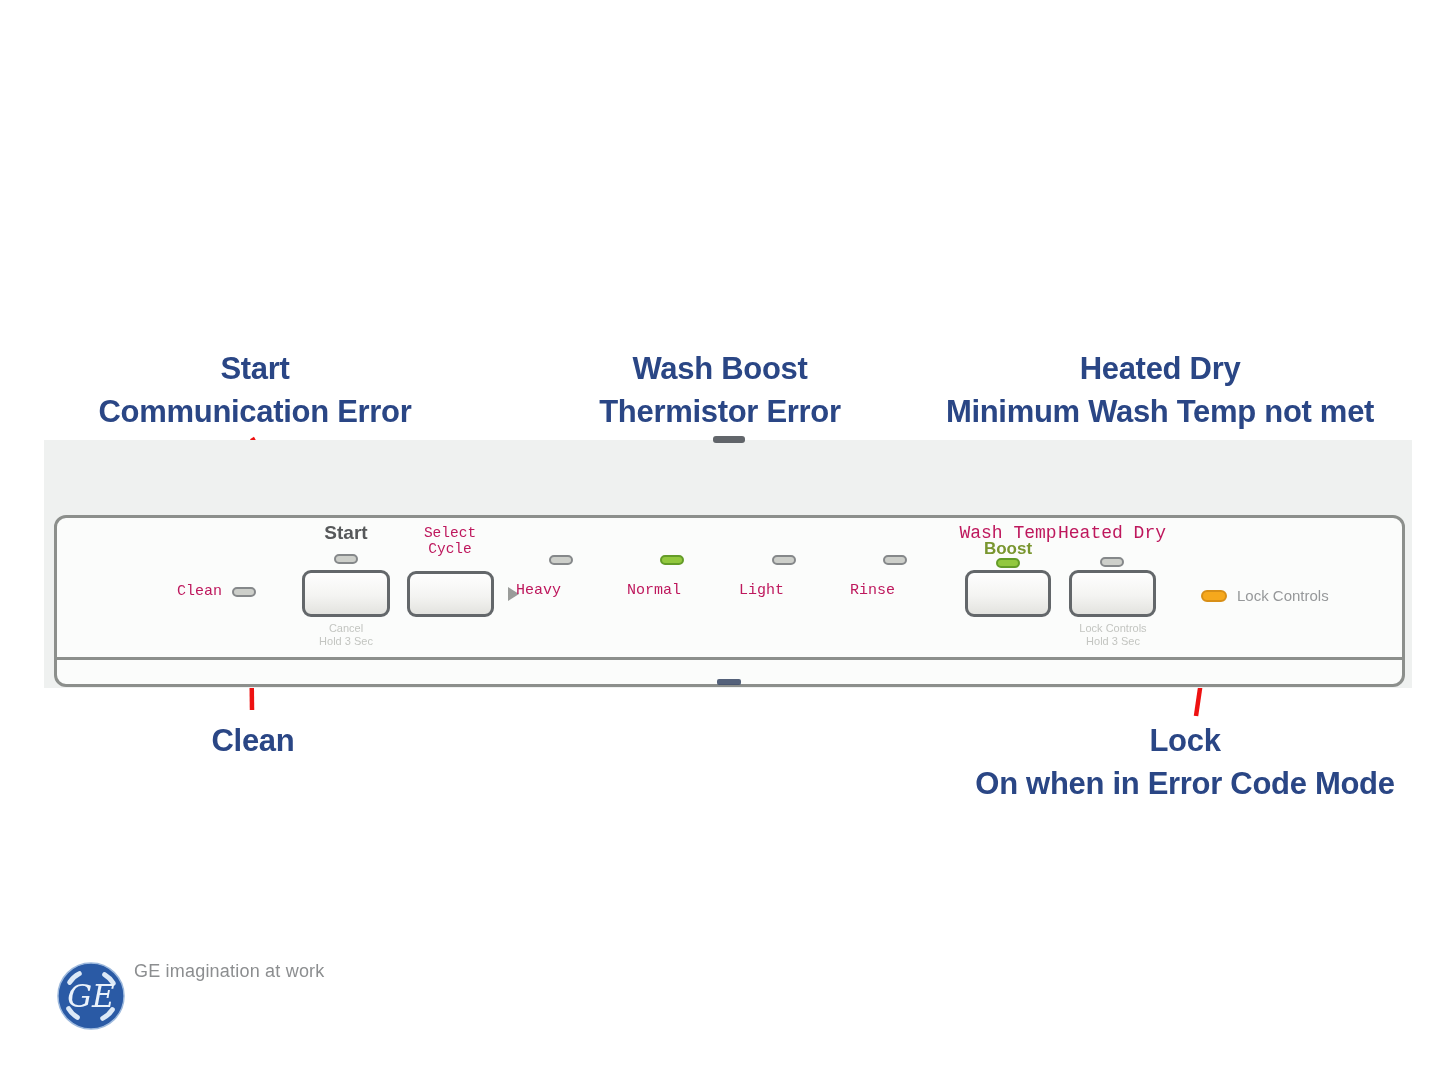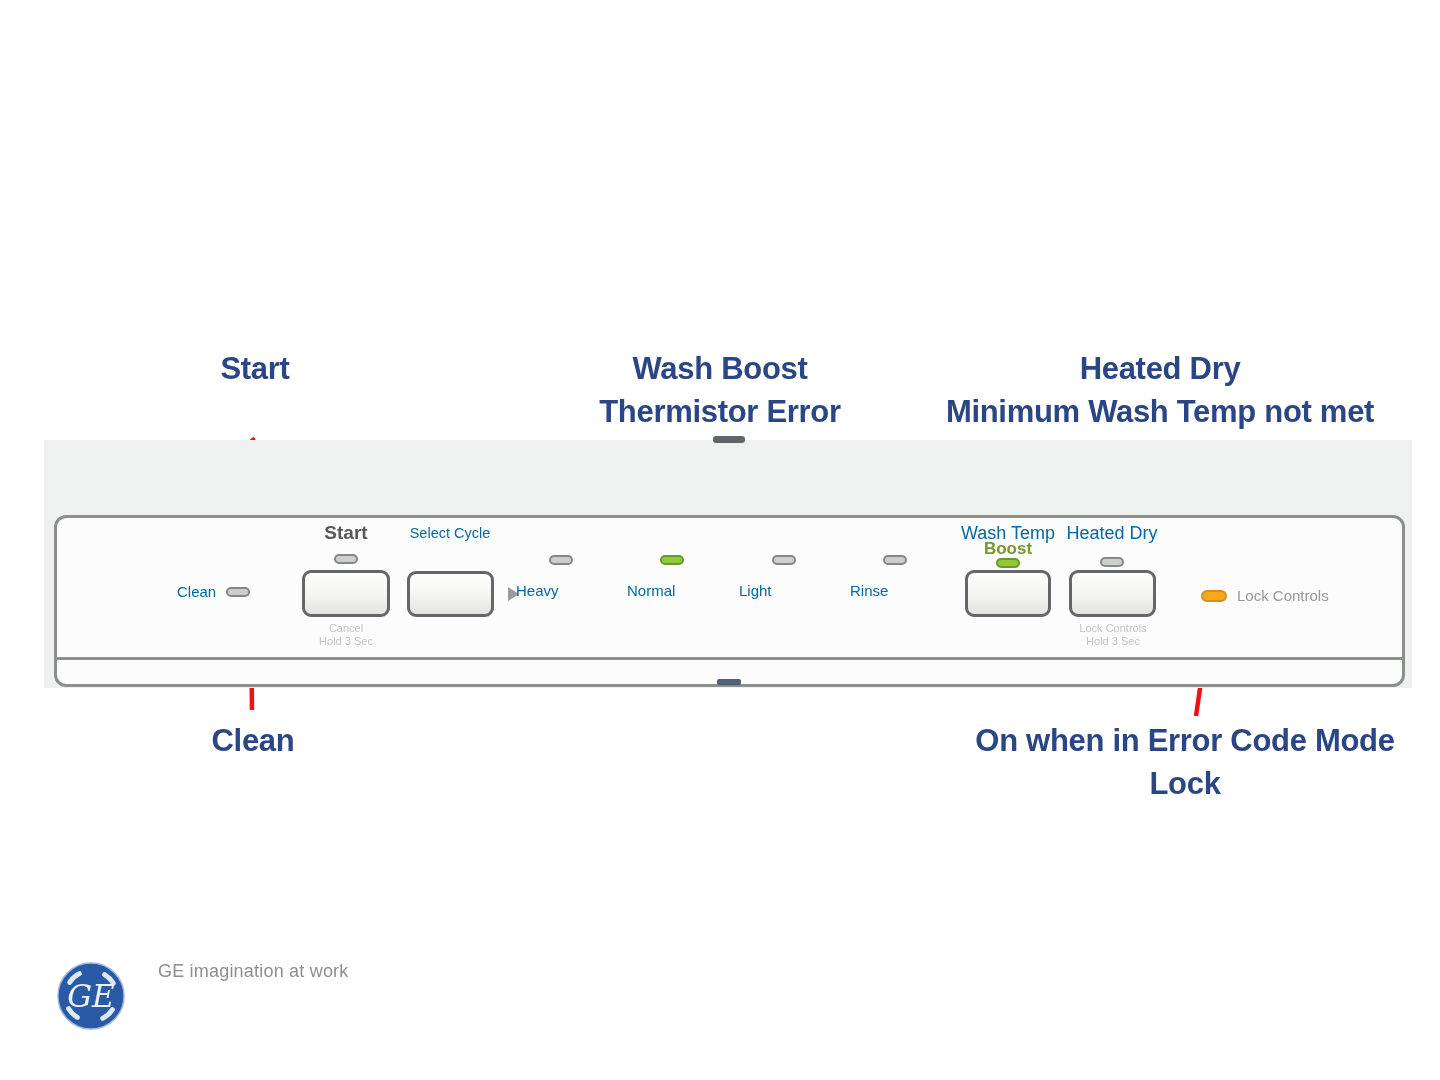--- a/index.html
+++ b/index.html
@@ -25,21 +25,21 @@
     background:#eff1f0;
   }
   .dash-top{position:absolute;left:713px;top:436px;width:32px;height:7px;border-radius:3px;background:#464b51;opacity:.85;}
   .dash-bottom{position:absolute;left:717px;top:679px;width:24px;height:6px;border-radius:2px;background:#41506b;opacity:.9;}
   .strip{
     position:absolute;left:10px;top:75px;width:1345px;height:166px;
     background:#fbfcfb;border:3px solid #8c8f8c;border-radius:12px;
   }
   .strip-line{position:absolute;left:0;right:0;top:139px;height:3px;background:#8c8f8c;}
   
-  .ptxt{color:#0369a1;}
+  .ptxt{color:#be185d;font-family:Liberation Mono, monospace;}
   
   .clean-group{position:absolute;left:120px;top:65px;display:flex;align-items:center;}
   .clean-group .lbl{font-size:15px;margin-right:10px;}
   
   .led{width:24px;height:10px;border-radius:6px;background:#cdcfca;border:2px solid #85888a;box-sizing:border-box;}
   .led-green{background:#92c83e;border-color:#649c28;}
   .led-amber{background:#f6a81c;border-color:#d88f17;}
   .led-wide{width:26px;height:12px;}
   
   .pbtn{
@@ -75,44 +75,45 @@
   .opt-group .lbl{font-size:18px;line-height:18px;}
   .opt-group .sub{font-size:17px;line-height:14px;color:#79962f;font-weight:600;}
   .opt-group .led{margin:2px auto 0;}
   .opt-heateddry .led{margin-top:15px;}
   
   .lock-group{position:absolute;left:1144px;top:69px;display:flex;align-items:center;}
   .lock-group .lbl{font-size:15px;margin-left:10px;color:#96989a;}
   
   .footer{position:absolute;left:56px;top:961px;display:flex;align-items:flex-start;}
   .ge-logo{width:70px;height:70px;}
-  .tagline{margin-left:32px;font-size:18px;color:#8c8e90;letter-spacing:.2px;}
+  .tagline{margin-left:8px;font-size:18px;color:#8c8e90;letter-spacing:.2px;}
 </style>
 </head>
 <body>
 
 <div class="slide">
 
   <div class="ann ann-start">
     <div>Start</div>
+    <div>Communication Error</div>
   </div>
   <div class="ann ann-washboost">
     <div>Wash Boost</div>
     <div>Thermistor Error</div>
   </div>
   <div class="ann ann-heateddry">
     <div>Heated Dry</div>
     <div>Minimum Wash Temp not met</div>
   </div>
   <div class="ann ann-clean">
     <div>Clean</div>
   </div>
   <div class="ann ann-lock">
+    <div>Lock</div>
     <div>On when in Error Code Mode</div>
-    <div>Lock</div>
   </div>
 
   <svg class="arrows" viewBox="0 0 1440 1080">
     <defs>
       <marker id="ah" markerWidth="5" markerHeight="5" refX="3" refY="2.5" orient="auto">
         <path d="M0,0 L5,2.5 L0,5 Z" fill="#ee1111"></path>
       </marker>
     </defs>
     <line x1="252" y1="438" x2="313" y2="541" stroke="#ee1111" stroke-width="4.5" marker-end="url(#ah)"></line>
     <line x1="793" y1="444" x2="968" y2="555" stroke="#ee1111" stroke-width="4.5" marker-end="url(#ah)"></line>

